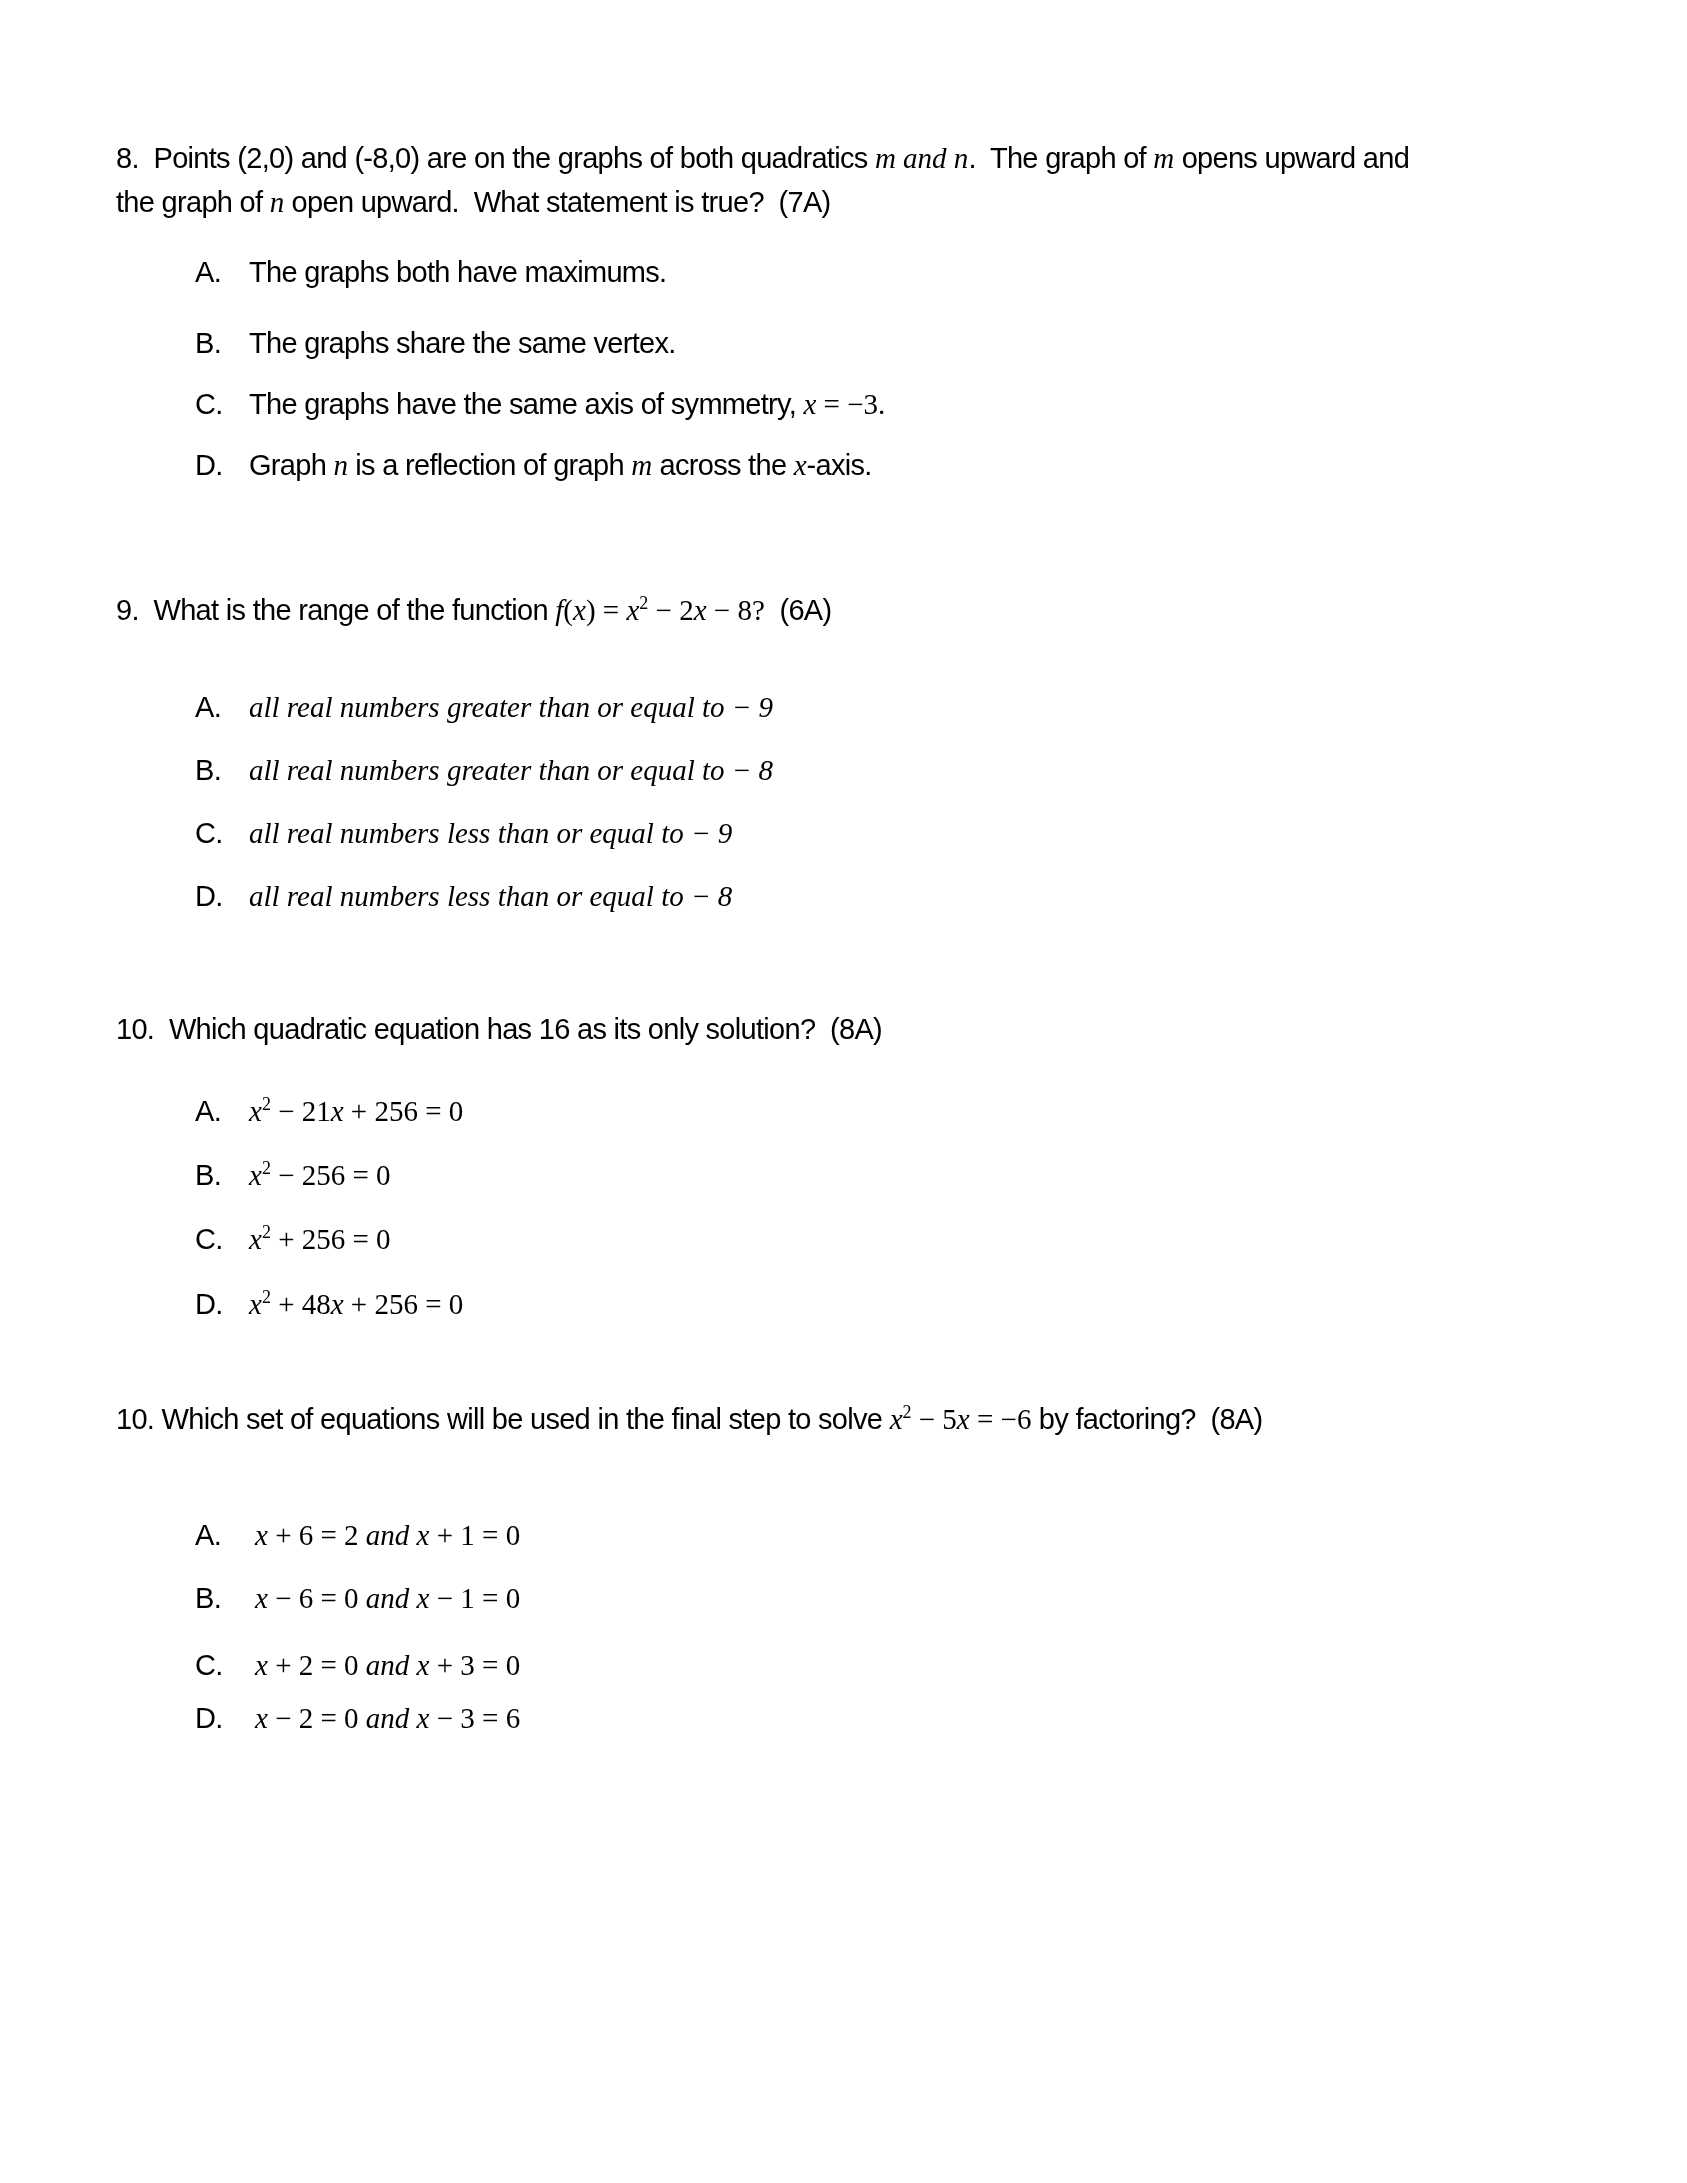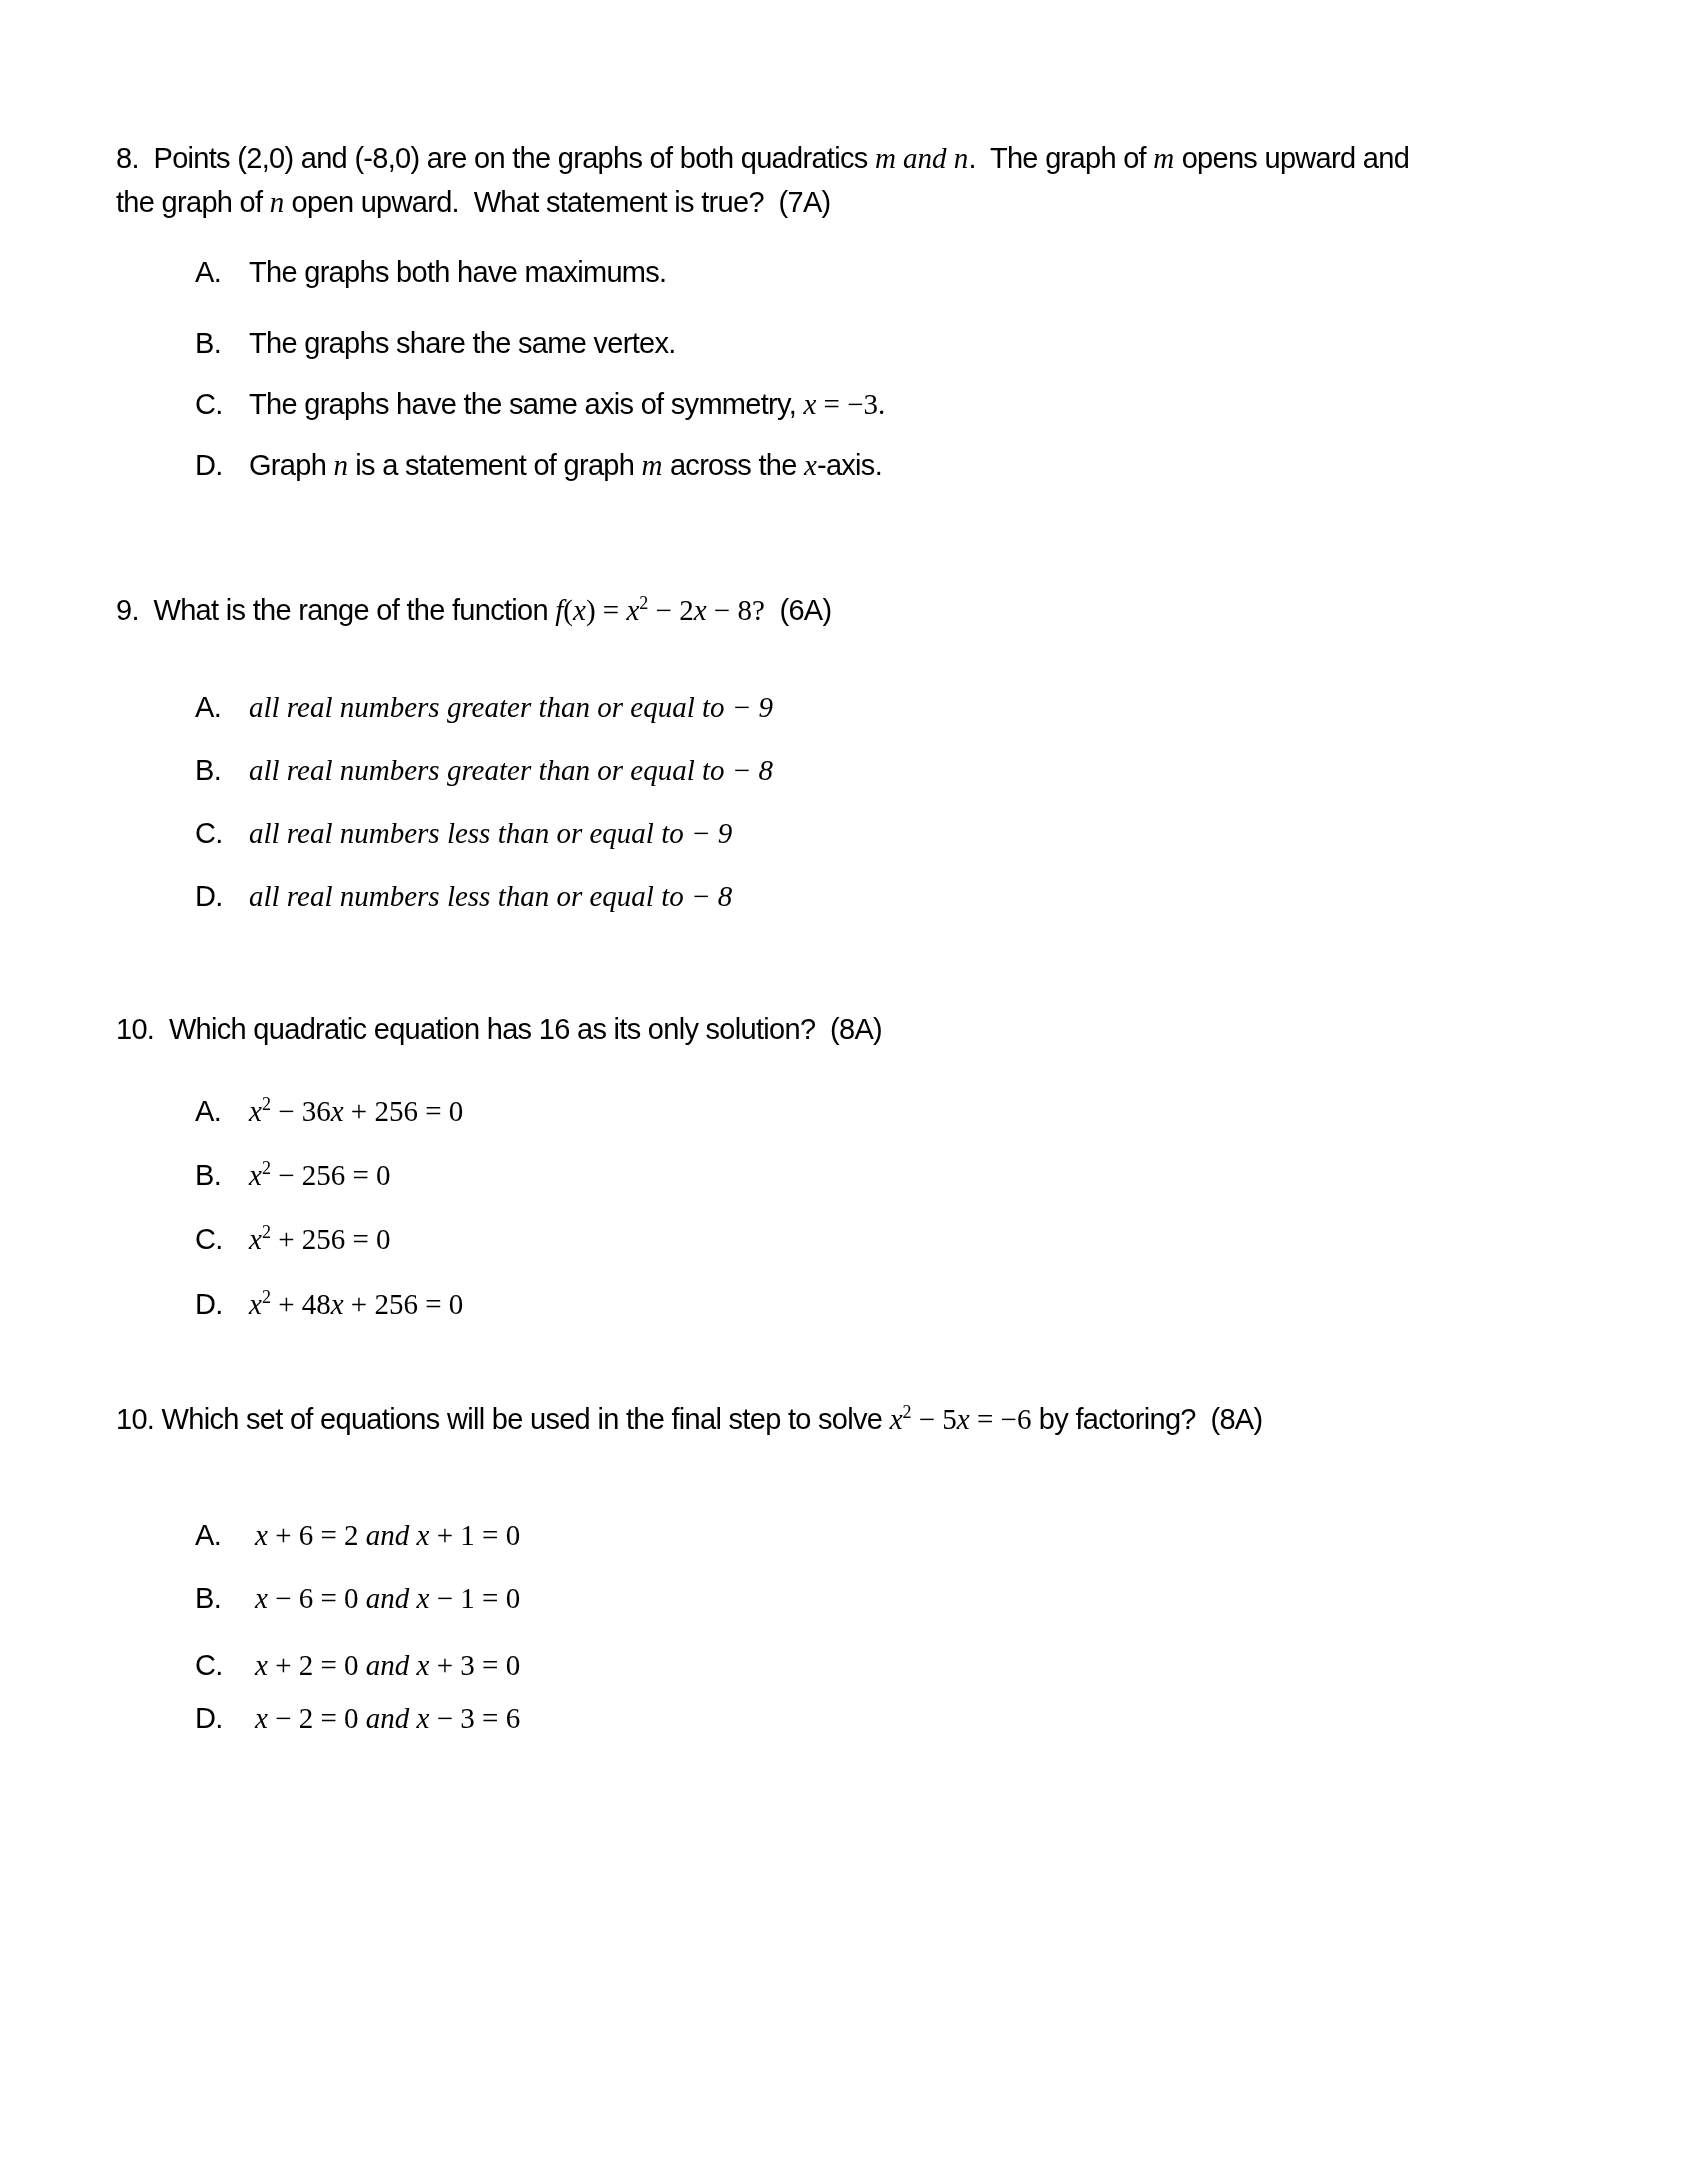--- a/index.html
+++ b/index.html
@@ -19,32 +19,32 @@
 </style>
 </head>
 <body>
 
 <div class="line q" style="top:141px"><span>8.&nbsp; Points (2,0) and (-8,0) are on the graphs of both quadratics </span><span class="it">m and n</span><span>.&nbsp; The graph of </span><span class="it">m</span><span> opens upward and</span></div>
 <div class="line q" style="top:185px"><span>the graph of </span><span class="it">n</span><span> open upward.&nbsp; What statement is true?&nbsp; (7A)</span></div>
 
 <div class="line opt" style="top:255px"><span class="label">A.</span><span>The graphs both have maximums.</span></div>
 <div class="line opt" style="top:326px"><span class="label">B.</span><span>The graphs share the same vertex.</span></div>
 <div class="line opt" style="top:387px"><span class="label">C.</span><span>The graphs have the same axis of symmetry, </span><span class="it">x</span><span class="rm"> = −3.</span></div>
-<div class="line opt" style="top:448px"><span class="label">D.</span><span>Graph </span><span class="it">n</span><span> is a statement of graph </span><span class="it">m</span><span> across the </span><span class="it">x</span><span>-axis.</span></div>
+<div class="line opt" style="top:448px"><span class="label">D.</span><span>Graph </span><span class="it">n</span><span> is a reflection of graph </span><span class="it">m</span><span> across the </span><span class="it">x</span><span>-axis.</span></div>
 
 <div class="line q" style="top:586px"><span>9.&nbsp; What is the range of the function </span><span class="it">f</span><span class="rm">(</span><span class="it">x</span><span class="rm">) = </span><span class="it">x</span><span class="sup">2</span><span class="rm"> − 2</span><span class="it">x</span><span class="rm"> − 8?</span><span>&nbsp; (6A)</span></div>
 
 <div class="line opt" style="top:690px"><span class="label">A.</span><span class="it">all real numbers greater than or equal to − 9</span></div>
 <div class="line opt" style="top:753px"><span class="label">B.</span><span class="it">all real numbers greater than or equal to − 8</span></div>
 <div class="line opt" style="top:816px"><span class="label">C.</span><span class="it">all real numbers less than or equal to − 9</span></div>
 <div class="line opt" style="top:879px"><span class="label">D.</span><span class="it">all real numbers less than or equal to − 8</span></div>
 
 <div class="line q" style="top:1012px"><span>10.&nbsp; Which quadratic equation has 16 as its only solution?&nbsp; (8A)</span></div>
 
-<div class="line opt" style="top:1087px"><span class="label">A.</span><span class="it">x</span><span class="sup">2</span><span class="rm"> − 36</span><span class="it">x</span><span class="rm"> + 256 = 0</span></div>
+<div class="line opt" style="top:1087px"><span class="label">A.</span><span class="it">x</span><span class="sup">2</span><span class="rm"> − 21</span><span class="it">x</span><span class="rm"> + 256 = 0</span></div>
 <div class="line opt" style="top:1151px"><span class="label">B.</span><span class="it">x</span><span class="sup">2</span><span class="rm"> − 256 = 0</span><span class="it"></span><span class="rm"></span></div>
 <div class="line opt" style="top:1215px"><span class="label">C.</span><span class="it">x</span><span class="sup">2</span><span class="rm"> + 256 = 0</span><span class="it"></span><span class="rm"></span></div>
 <div class="line opt" style="top:1280px"><span class="label">D.</span><span class="it">x</span><span class="sup">2</span><span class="rm"> + 48</span><span class="it">x</span><span class="rm"> + 256 = 0</span></div>
 
 <div class="line q" style="top:1395px"><span>10. Which set of equations will be used in the final step to solve </span><span class="it">x</span><span class="sup">2</span><span class="rm"> − 5</span><span class="it">x</span><span class="rm"> = −6</span><span> by factoring?&nbsp; (8A)</span></div>
 
 <div class="line opt w90" style="top:1518px"><span class="label">A.</span><span class="it">x</span><span class="rm"> + 6 = 2 </span><span class="it">and </span><span class="it">x</span><span class="rm"> + 1 = 0</span></div>
 <div class="line opt w90" style="top:1581px"><span class="label">B.</span><span class="it">x</span><span class="rm"> − 6 = 0 </span><span class="it">and </span><span class="it">x</span><span class="rm"> − 1 = 0</span></div>
 <div class="line opt w90" style="top:1648px"><span class="label">C.</span><span class="it">x</span><span class="rm"> + 2 = 0 </span><span class="it">and </span><span class="it">x</span><span class="rm"> + 3 = 0</span></div>
 <div class="line opt w90" style="top:1701px"><span class="label">D.</span><span class="it">x</span><span class="rm"> − 2 = 0 </span><span class="it">and </span><span class="it">x</span><span class="rm"> − 3 = 6</span></div>

